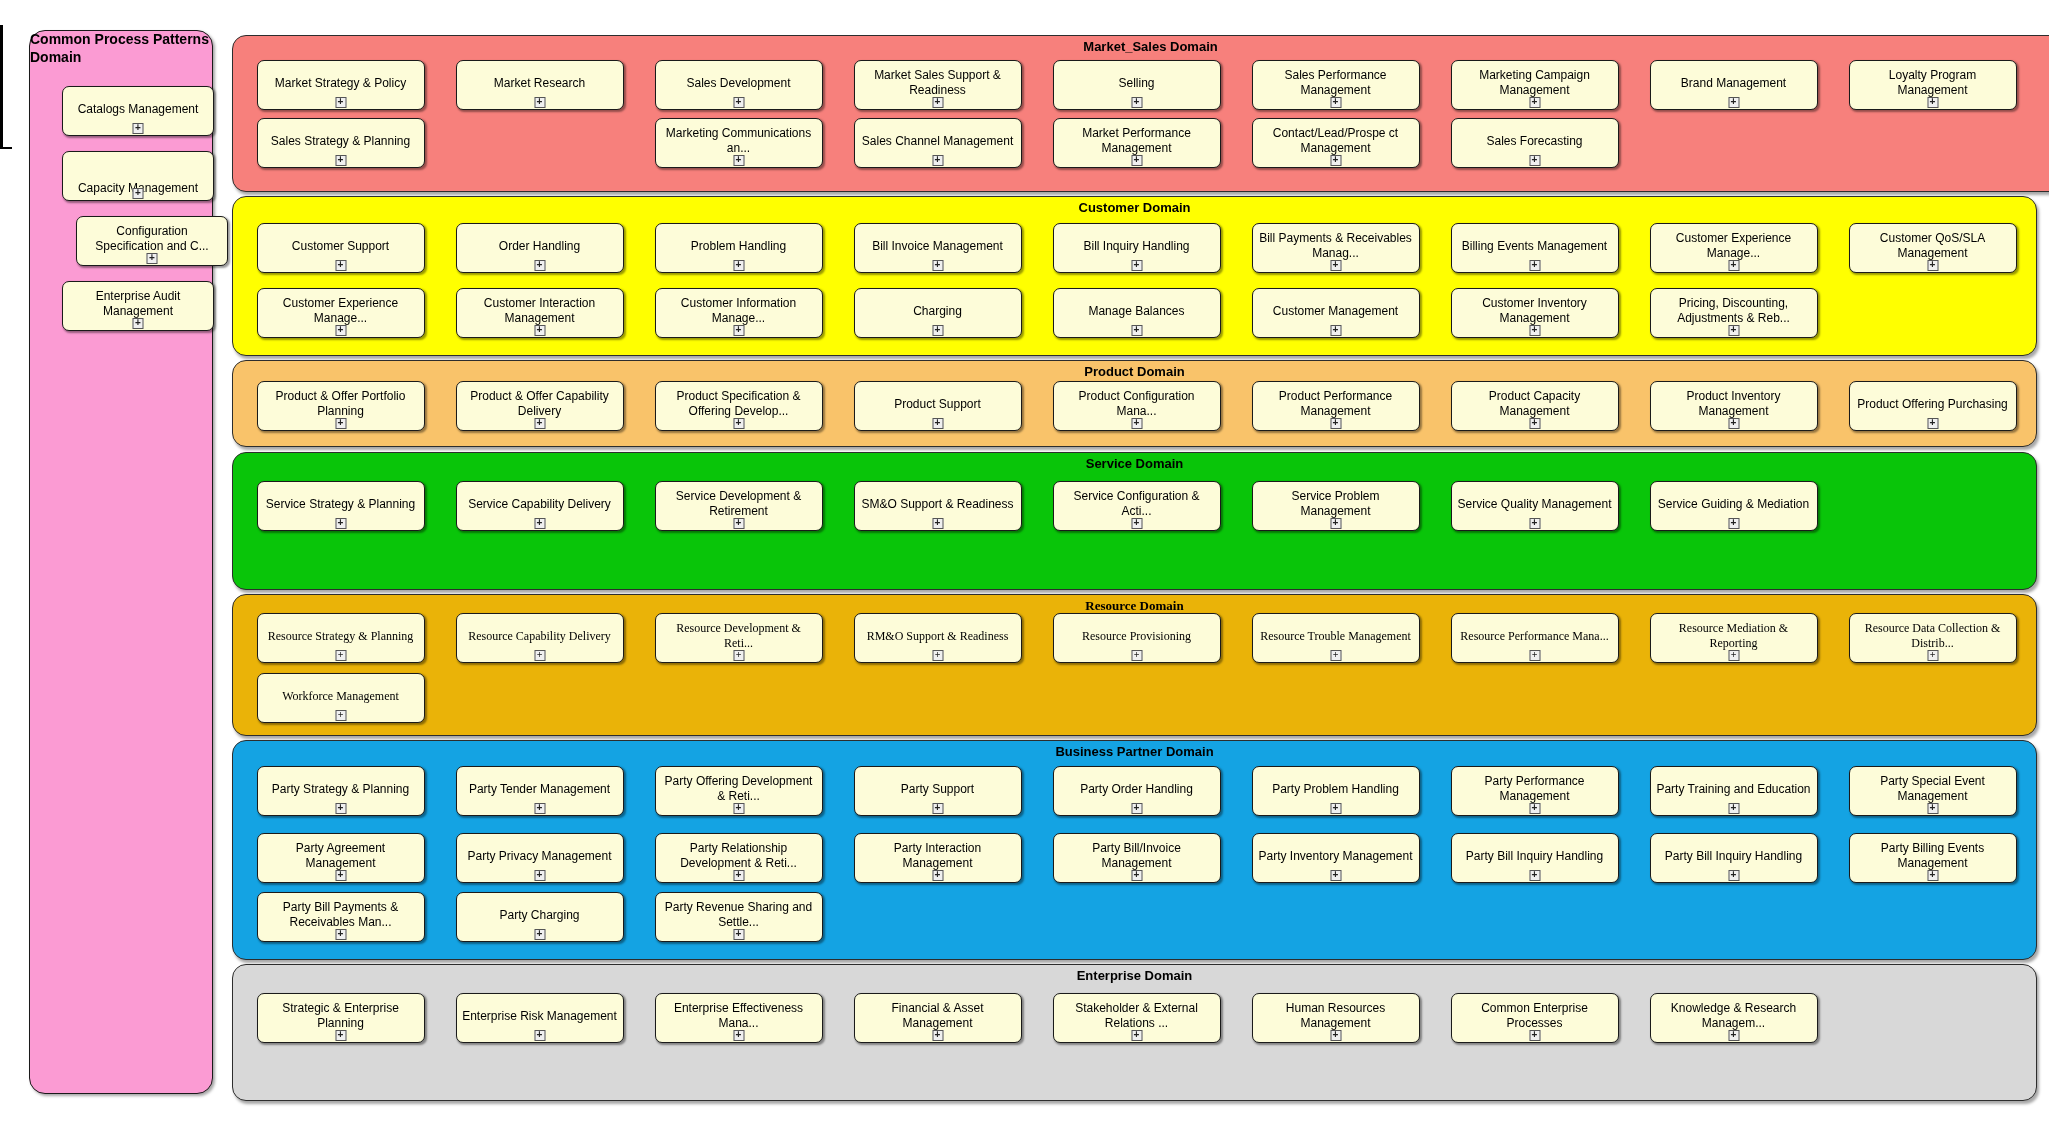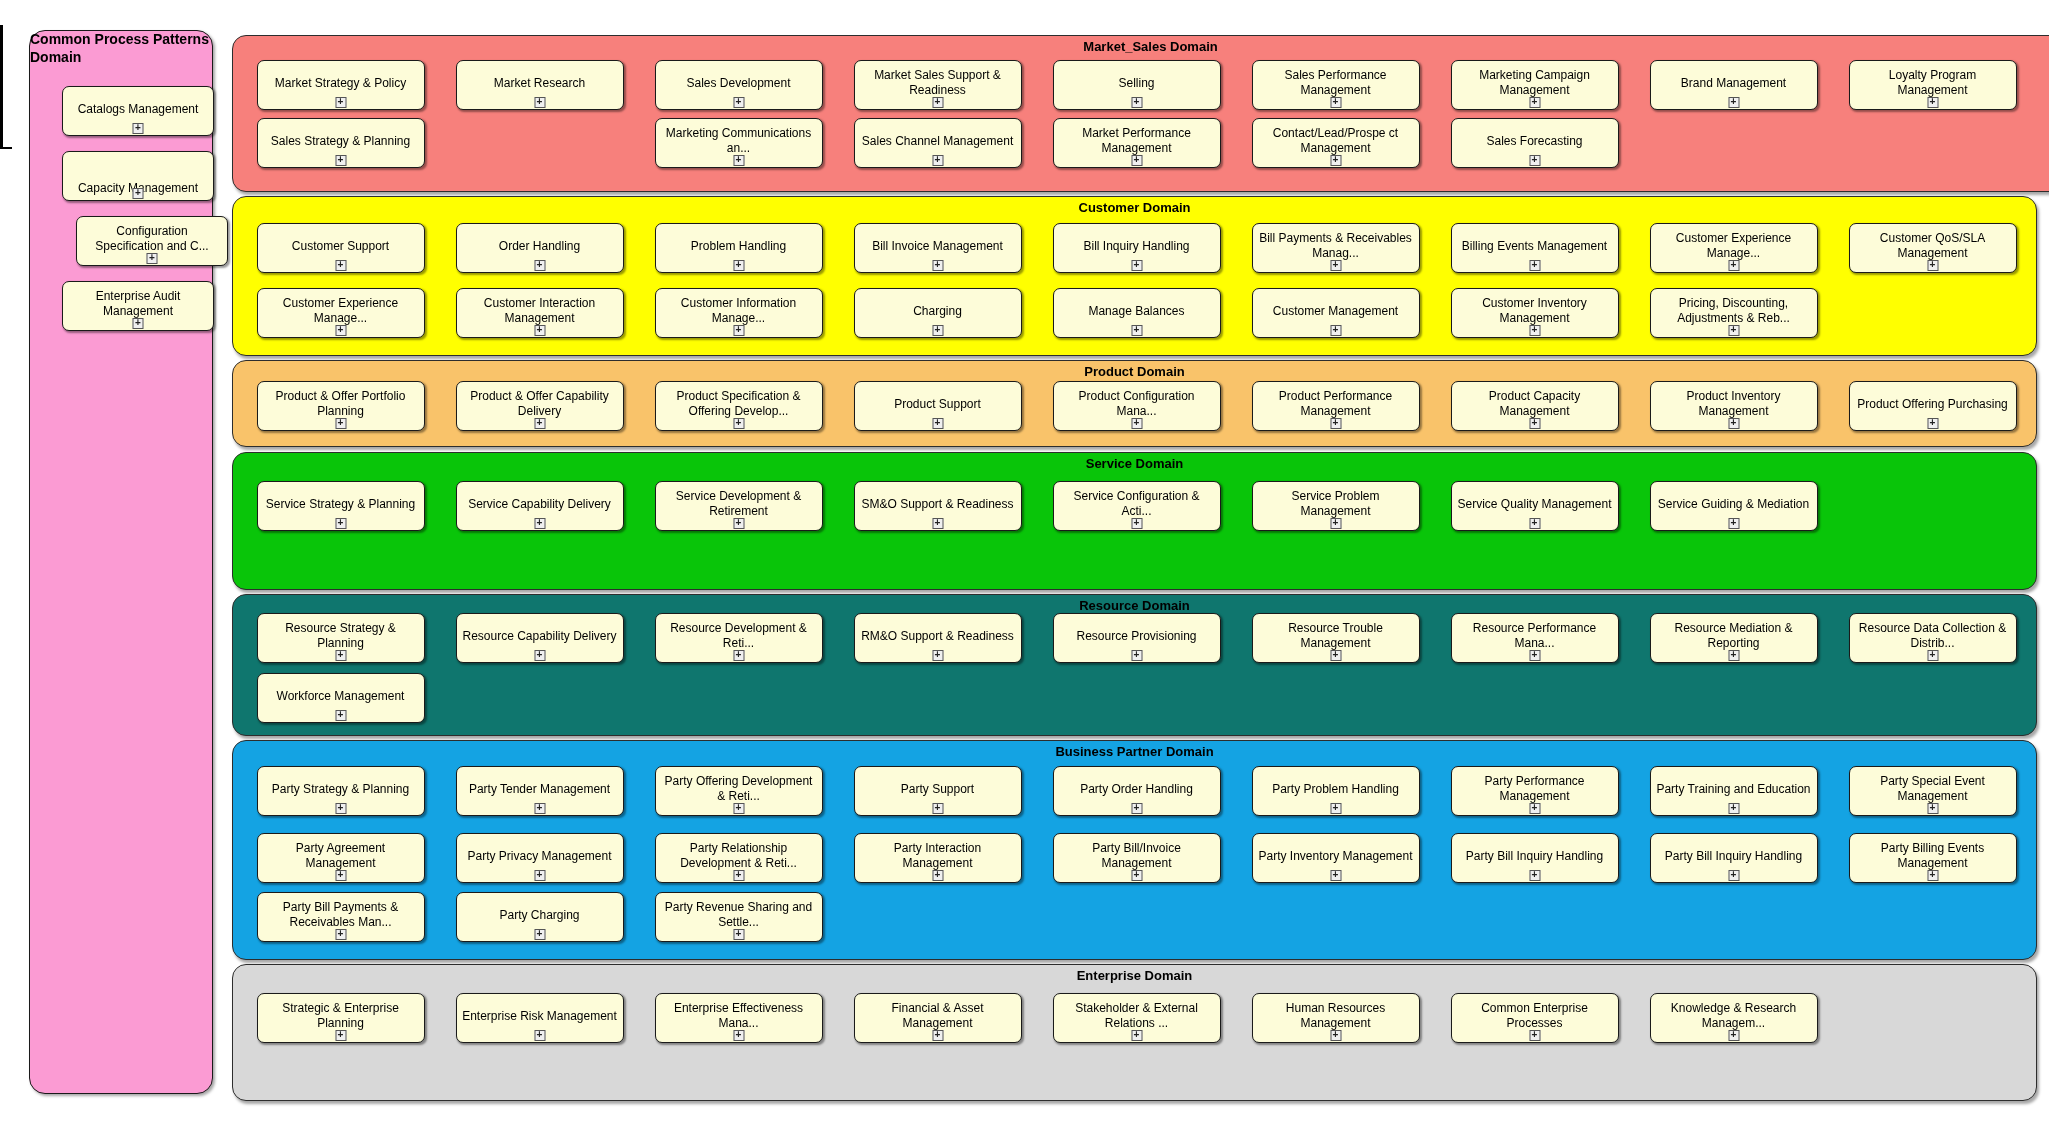--- a/index.html
+++ b/index.html
@@ -387,21 +387,21 @@
         <div class="cell">
           <div class="pbox">
             <span class="pbox-label">Service Guiding &amp; Mediation</span>
             <span class="expand-icon">+</span>
           </div>
         </div>
         <div class="cell"></div>
       </div>
   </div>
 
-  <div class="band" style="top: 594px; height: 140px; background: #0f766e;">
+  <div class="band" style="top: 594px; height: 140px; background: #eab308; font-family: Liberation Serif, serif;">
     <div class="band-title">Resource Domain</div>
     <div class="row" style="top:18px">
         <div class="cell">
           <div class="pbox">
             <span class="pbox-label">Resource Strategy &amp; Planning</span>
             <span class="expand-icon">+</span>
           </div>
         </div>
         <div class="cell">
           <div class="pbox">

